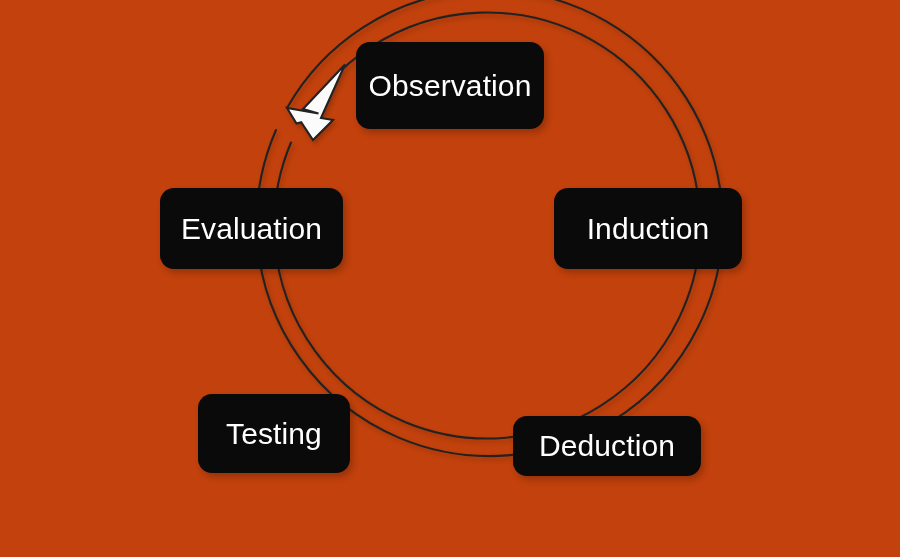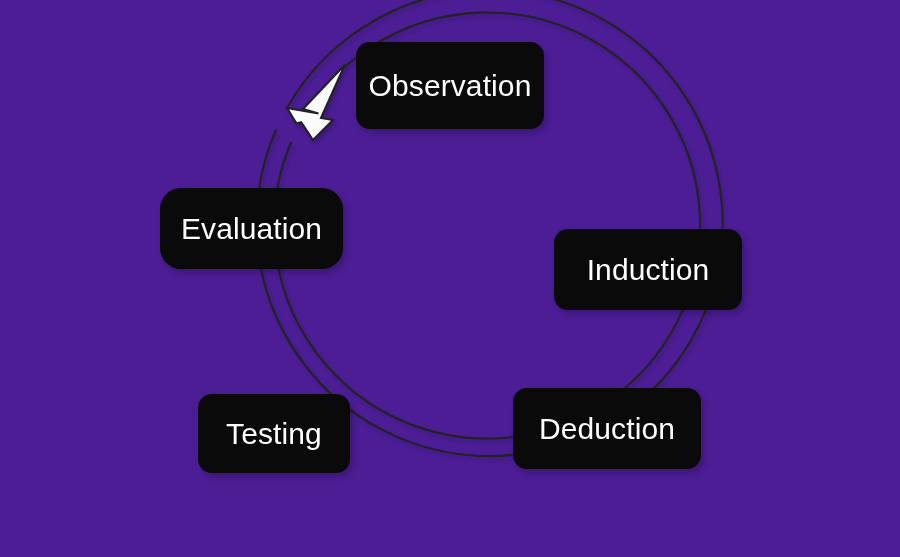--- a/index.html
+++ b/index.html
@@ -11,21 +11,21 @@
     width: 900px;
     height: 557px;
     background: #f6f6f6;
     font-family: "Liberation Sans", sans-serif;
     overflow: hidden;
   }
   #canvas {
     position: relative;
     width: 900px;
     height: 557px;
-    background: #4c1d95;
+    background: #c2410c;
   }
   #ring-layer {
     position: absolute;
     left: 0;
     top: 0;
     width: 900px;
     height: 557px;
     pointer-events: none;
   }
   .node {
@@ -43,24 +43,24 @@
     font-family: "Liberation Sans", sans-serif;
     font-size: 30px;
     font-weight: 400;
     letter-spacing: 0.1px;
     line-height: 1;
     white-space: nowrap;
     text-rendering: optimizeLegibility;
   }
   
   #node-observation { left: 356px; top: 42px;  width: 188px; height: 87px; }
-  #node-induction   { left: 554px; top: 188px; width: 188px; height: 81px; margin-top: 41px; }
-  #node-deduction   { left: 513px; top: 388px; width: 188px; height: 81px; }
+  #node-induction   { left: 554px; top: 188px; width: 188px; height: 81px; }
+  #node-deduction   { left: 513px; top: 416px; width: 188px; height: 60px; }
   #node-testing     { left: 198px; top: 394px; width: 152px; height: 79px; }
-  #node-evaluation  { left: 160px; top: 188px; width: 183px; height: 81px; border-radius: 21px; }
+  #node-evaluation  { left: 160px; top: 188px; width: 183px; height: 81px; }
 </style>
 </head>
 <body>
 
 <div id="canvas">
 
   <svg id="ring-layer" viewBox="0 0 900 557">
     <defs>
       <filter id="soft-shadow" x="-30%" y="-30%" width="170%" height="170%">
         <feDropShadow dx="2" dy="3" stdDeviation="2.2" flood-color="#000000" flood-opacity="0.20"></feDropShadow>

